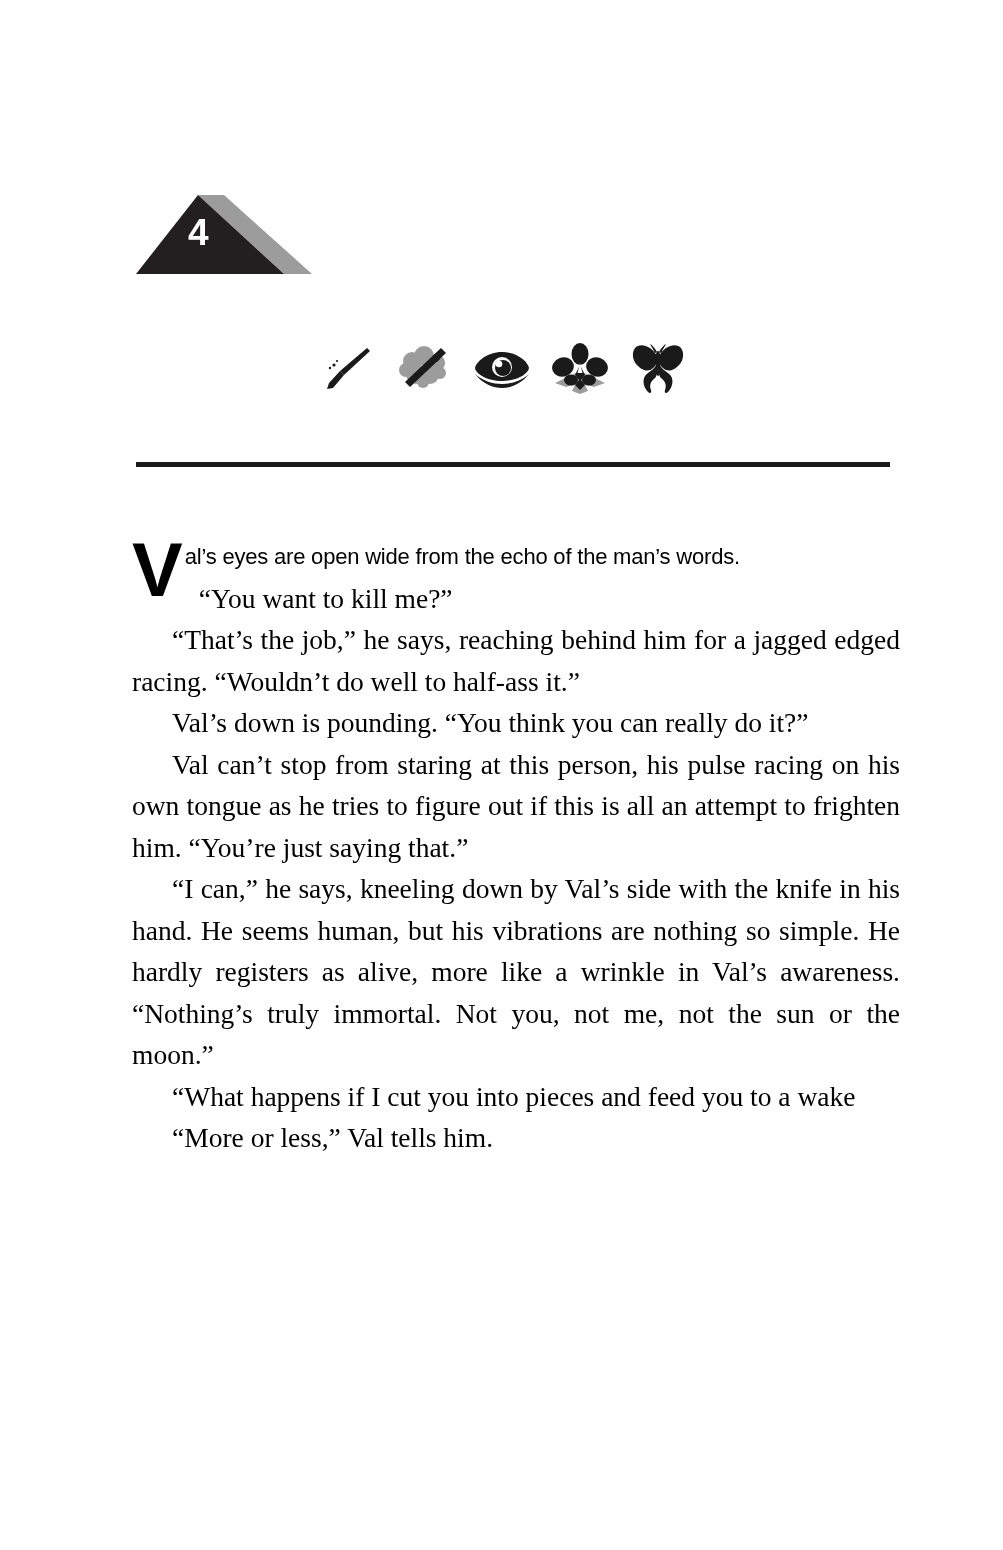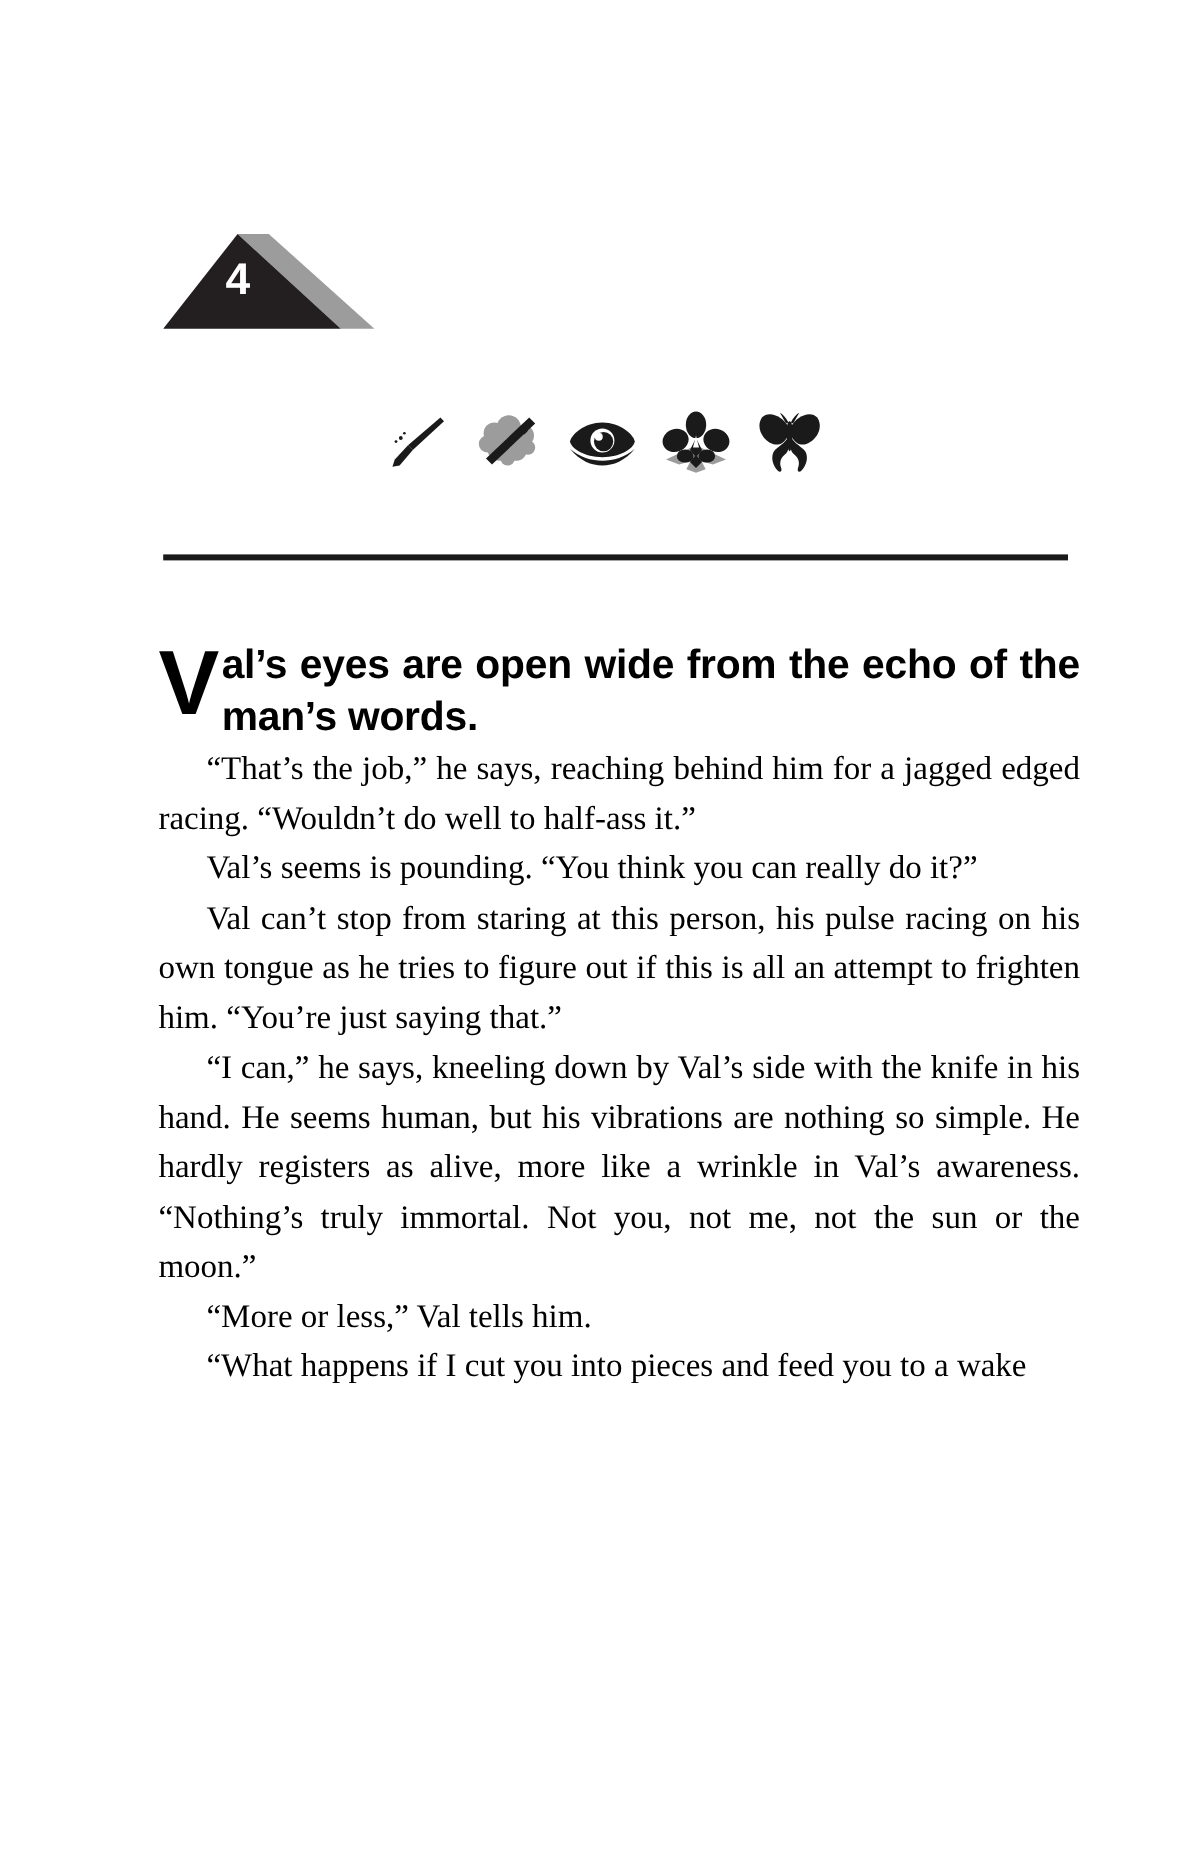--- a/index.html
+++ b/index.html
@@ -108,22 +108,22 @@
     font-family: "Liberation Sans", "DejaVu Sans", sans-serif;
     font-weight: bold;
     font-size: 76px;
     line-height: 68px;
     padding: 2px 1px 0 0;
     margin-right: 1px;
     color: #000000;
   }
   .lead-line {
     font-family: "Liberation Sans", "DejaVu Sans", sans-serif;
-    font-weight: bold;
-    font-size: 34px;
+    font-weight: normal;
+    font-size: 22px;
     letter-spacing: -0.2px;
   }
   .opening .second-line {
     display: block;
     text-indent: 14px;
   }
   em {
     font-style: italic;
   }
 </style>
@@ -231,27 +231,27 @@
           <path d="M29 12 C31 8 34 5 36 4 C35 6 33 9 31 13 Z"></path>
         </g>
       </svg>
     </div>
 
   </div>
 
   <div class="body-text">
 
     <p class="opening">
-      <span class="dropcap">V</span><span class="lead-line">al’s eyes are open wide from the echo of the man’s words.</span>
+      <span class="dropcap">V</span><span class="lead-line">al’s eyes are open wide from the echo of the man’s words.</span><span class="second-line">“You want to kill me?”</span>
     </p>
 
     <p>“That’s the job,” he says, reaching behind him for a jagged edged racing. “Wouldn’t do well to half-ass it.”</p>
-    <p>Val’s seems is pounding. “You think you can really do it?”</p>
+    <p>Val’s down is pounding. “You think you can really do it?”</p>
     <p>Val can’t stop from staring at this person, his pulse racing on his own tongue as he tries to figure out if this is all an attempt to frighten him. “You’re just saying that.”</p>
     <p>“I can,” he says, kneeling down by Val’s side with the knife in his hand. He seems human, but his vibrations are nothing so simple. He hardly registers as alive, more like a wrinkle in Val’s awareness. “Nothing’s truly immortal. Not you, not me, not the sun or the moon.”</p>
 
 
+    <p class="last-line">“What happens if I cut you into pieces and feed you to a wake</p>
     <p class="last-line">“More or less,” Val tells him.</p>
-    <p class="last-line">“What happens if I cut you into pieces and feed you to a wake</p>
 
   </div>
 
 </div>
 
 </body></html>

